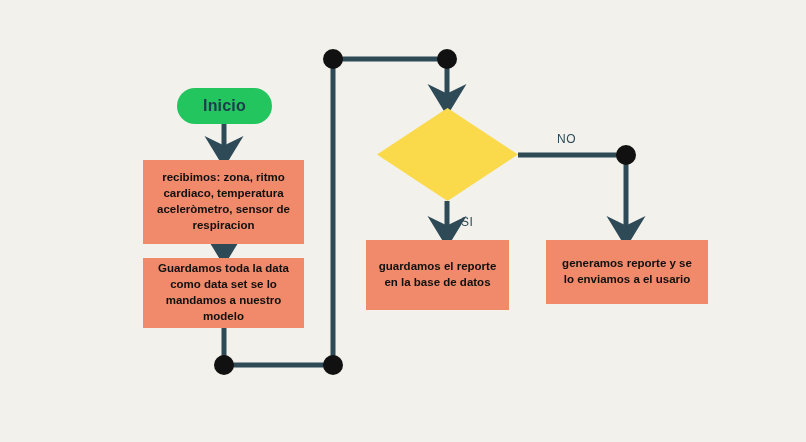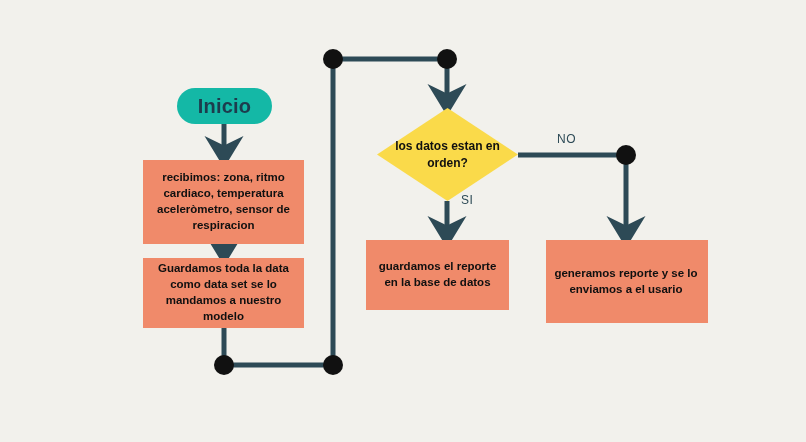--- a/index.html
+++ b/index.html
@@ -8,22 +8,22 @@
     background:#f2f1ec;
     font-family:"Liberation Sans", sans-serif;
   }
   #stage{position:relative;width:806px;height:442px;}
   #wires{position:absolute;left:0;top:0;width:806px;height:442px;}
 
   .node{position:absolute;box-sizing:border-box;display:flex;
         align-items:center;justify-content:center;text-align:center;}
 
   .pill{
-    background:#14b8a6;border-radius:30px;
-    color:#1d3c4d;font-weight:bold;font-size:20px;letter-spacing:.2px;
+    background:#22c55e;border-radius:30px;
+    color:#1d3c4d;font-weight:bold;font-size:16px;letter-spacing:.2px;
   }
   .process{
     background:#f08a6a;color:#101010;
     font-weight:bold;font-size:11.5px;line-height:1.38;
     padding:4px 10px;
   }
   .decision{
     color:#101010;font-weight:bold;font-size:12px;line-height:1.35;
     background:transparent;
   }
@@ -89,28 +89,27 @@
   <div class="node process" style="left:143px;top:160px;width:161px;height:84px;">
     <span>recibimos: zona, ritmo cardiaco, temperatura aceleròmetro, sensor de respiracion</span>
   </div>
 
   <div class="node process" style="left:143px;top:258px;width:161px;height:70px;align-items:center;">
     <span>Guardamos toda la data como data set se lo mandamos a nuestro modelo</span>
   </div>
 
   <div class="node decision" style="left:377px;top:108px;width:141px;height:93px;">
     <span class="dshape"></span>
-    <span class="dlabel">los datos estan en orden?</span>
   </div>
 
   <div class="node process" style="left:366px;top:240px;width:143px;height:70px;">
     <span>guardamos el reporte en la base de datos</span>
   </div>
 
-  <div class="node process" style="left:546px;top:240px;width:162px;height:83px;padding-left:8px;">
+  <div class="node process" style="left:546px;top:240px;width:162px;height:64px;">
     <span>generamos reporte y se lo enviamos a el usario</span>
   </div>
 
-  <div class="edge-label" style="left:461px;top:193px;">SI</div>
+  <div class="edge-label" style="left:461px;top:215px;">SI</div>
 
   <div class="edge-label" style="left:557px;top:132px;">NO</div>
 
 </div>
 
 </body></html>

